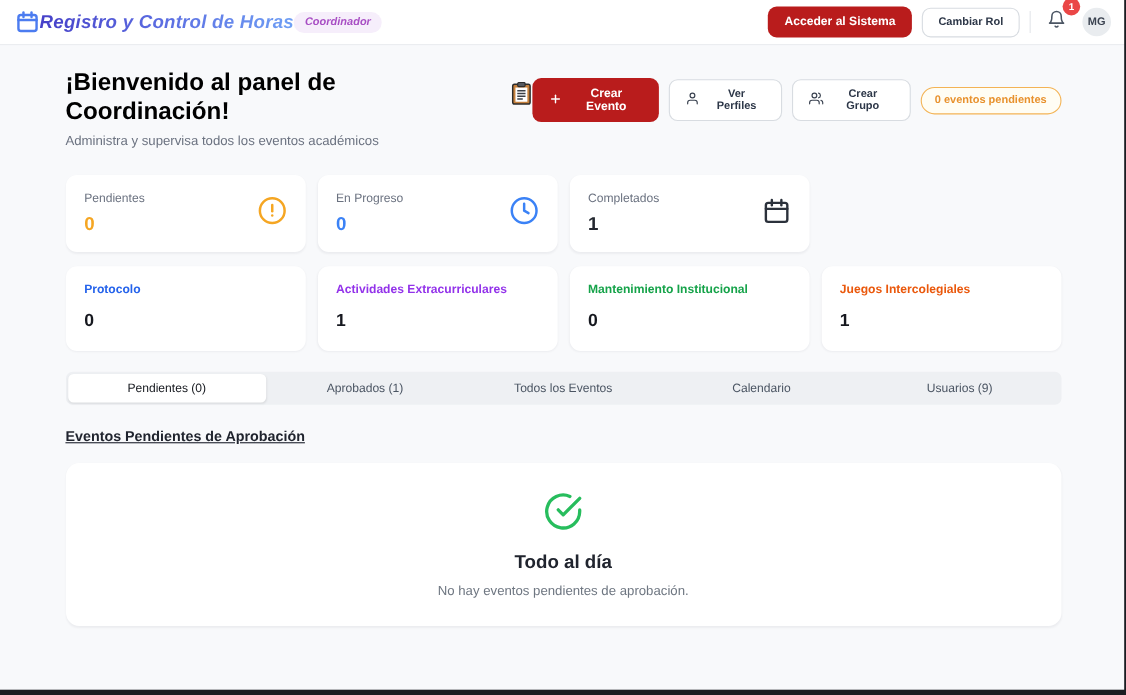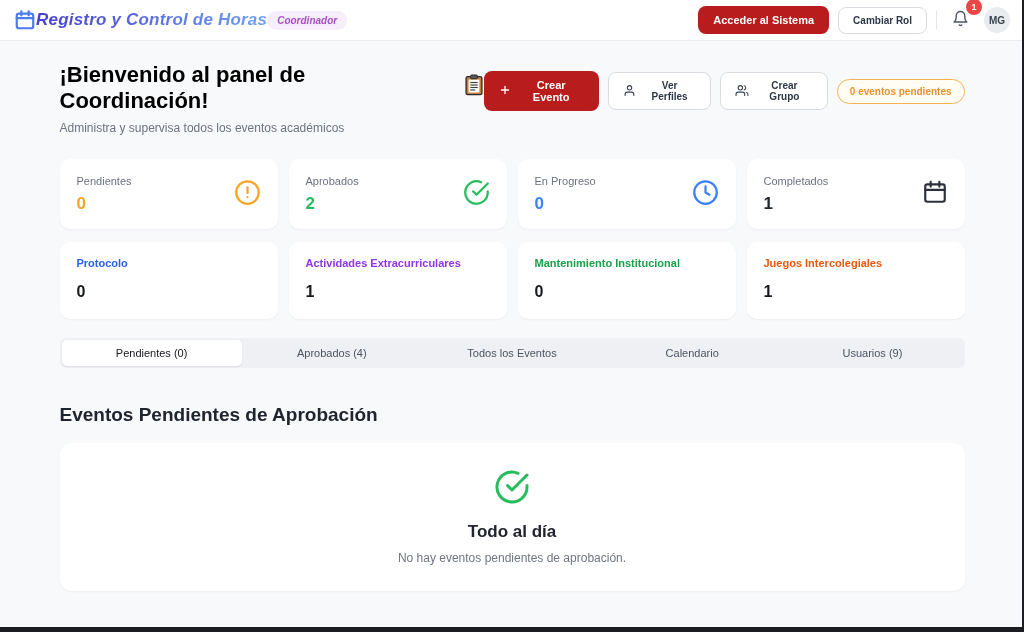--- a/index.html
+++ b/index.html
@@ -82,21 +82,21 @@
   .tabs{
     margin-top:19px; background:#eef0f3; border-radius:6px;
     display:flex; padding:2px; 
   }
   .tab{
     flex:1; text-align:center; font-size:11px; color:#4b5563;
     padding:7px 0; border-radius:5px; cursor:pointer;
   }
   .tab.active{ background:#fff; color:#15181e; box-shadow:0 1px 2px rgba(0,0,0,.08); }
   
-  .section-heading{ margin-top:36px; font-size:19px; font-weight:bold; color:#20242e; }
+  .section-heading{ margin-top:21px; font-size:13px; font-weight:bold; color:#20242e;text-decoration:underline; }
   .empty-card{
     margin-top:17px; height:148px; border-radius:12px;
     display:flex; flex-direction:column; align-items:center; justify-content:center;
   }
   .empty-title{ font-size:17px; font-weight:bold; color:#20242e; margin-top:13px; }
   .empty-msg{ font-size:12px; color:#6e7681; margin-top:9px; }
   
   .edge-bottom{ position:absolute; left:0; bottom:0; width:100%; height:5px; background:#1b1d22; }
   .edge-right{ position:absolute; right:0; top:0; width:2px; height:100%; background:#1b1d22; }
 </style>
@@ -197,32 +197,20 @@
       <span>
         <svg width="27" height="27" viewBox="0 0 24 24" fill="none" stroke="#f5a623" stroke-width="2" stroke-linecap="round">
           <circle cx="12" cy="12" r="10"></circle>
             <line x1="12" y1="7.5" x2="12" y2="12.5"></line>
             <line x1="12" y1="16" x2="12.01" y2="16"></line>
         </svg>
       </span>
     </div>
     <div class="card stat-card">
       <div>
-        <div class="stat-label">Aprobados</div>
-        <div class="stat-value" style="color: rgb(39, 189, 93);">2</div>
-      </div>
-      <span>
-        <svg width="27" height="27" viewBox="0 0 24 24" fill="none" stroke="#27bd5d" stroke-width="2" stroke-linecap="round" stroke-linejoin="round">
-          <path d="M22 11.08V12a10 10 0 1 1-5.93-9.14"></path>
-            <polyline points="22 4 12 14.01 9 11.01"></polyline>
-        </svg>
-      </span>
-    </div>
-    <div class="card stat-card">
-      <div>
         <div class="stat-label">En Progreso</div>
         <div class="stat-value" style="color: rgb(59, 130, 246);">0</div>
       </div>
       <span>
         <svg width="27" height="27" viewBox="0 0 24 24" fill="none" stroke="#3b82f6" stroke-width="2" stroke-linecap="round" stroke-linejoin="round">
           <circle cx="12" cy="12" r="10"></circle>
             <polyline points="12 6.5 12 12 15.5 14"></polyline>
         </svg>
       </span>
     </div>
@@ -256,21 +244,21 @@
       <div class="cat-value">0</div>
     </div>
     <div class="card cat-card">
       <div class="cat-label" style="color: rgb(234, 88, 12);">Juegos Intercolegiales</div>
       <div class="cat-value">1</div>
     </div>
   </div>
 
   <div class="tabs">
     <div class="tab active">Pendientes (0)</div>
-    <div class="tab">Aprobados (4)</div>
+    <div class="tab">Aprobados (1)</div>
     <div class="tab">Todos los Eventos</div>
     <div class="tab">Calendario</div>
     <div class="tab">Usuarios (9)</div>
   </div>
 
   <div class="section-heading">Eventos Pendientes de Aprobación</div>
 
   <div class="card empty-card">
     <span>
       <svg width="36" height="36" viewBox="0 0 24 24" fill="none" stroke="#27bd5d" stroke-width="2" stroke-linecap="round" stroke-linejoin="round">

